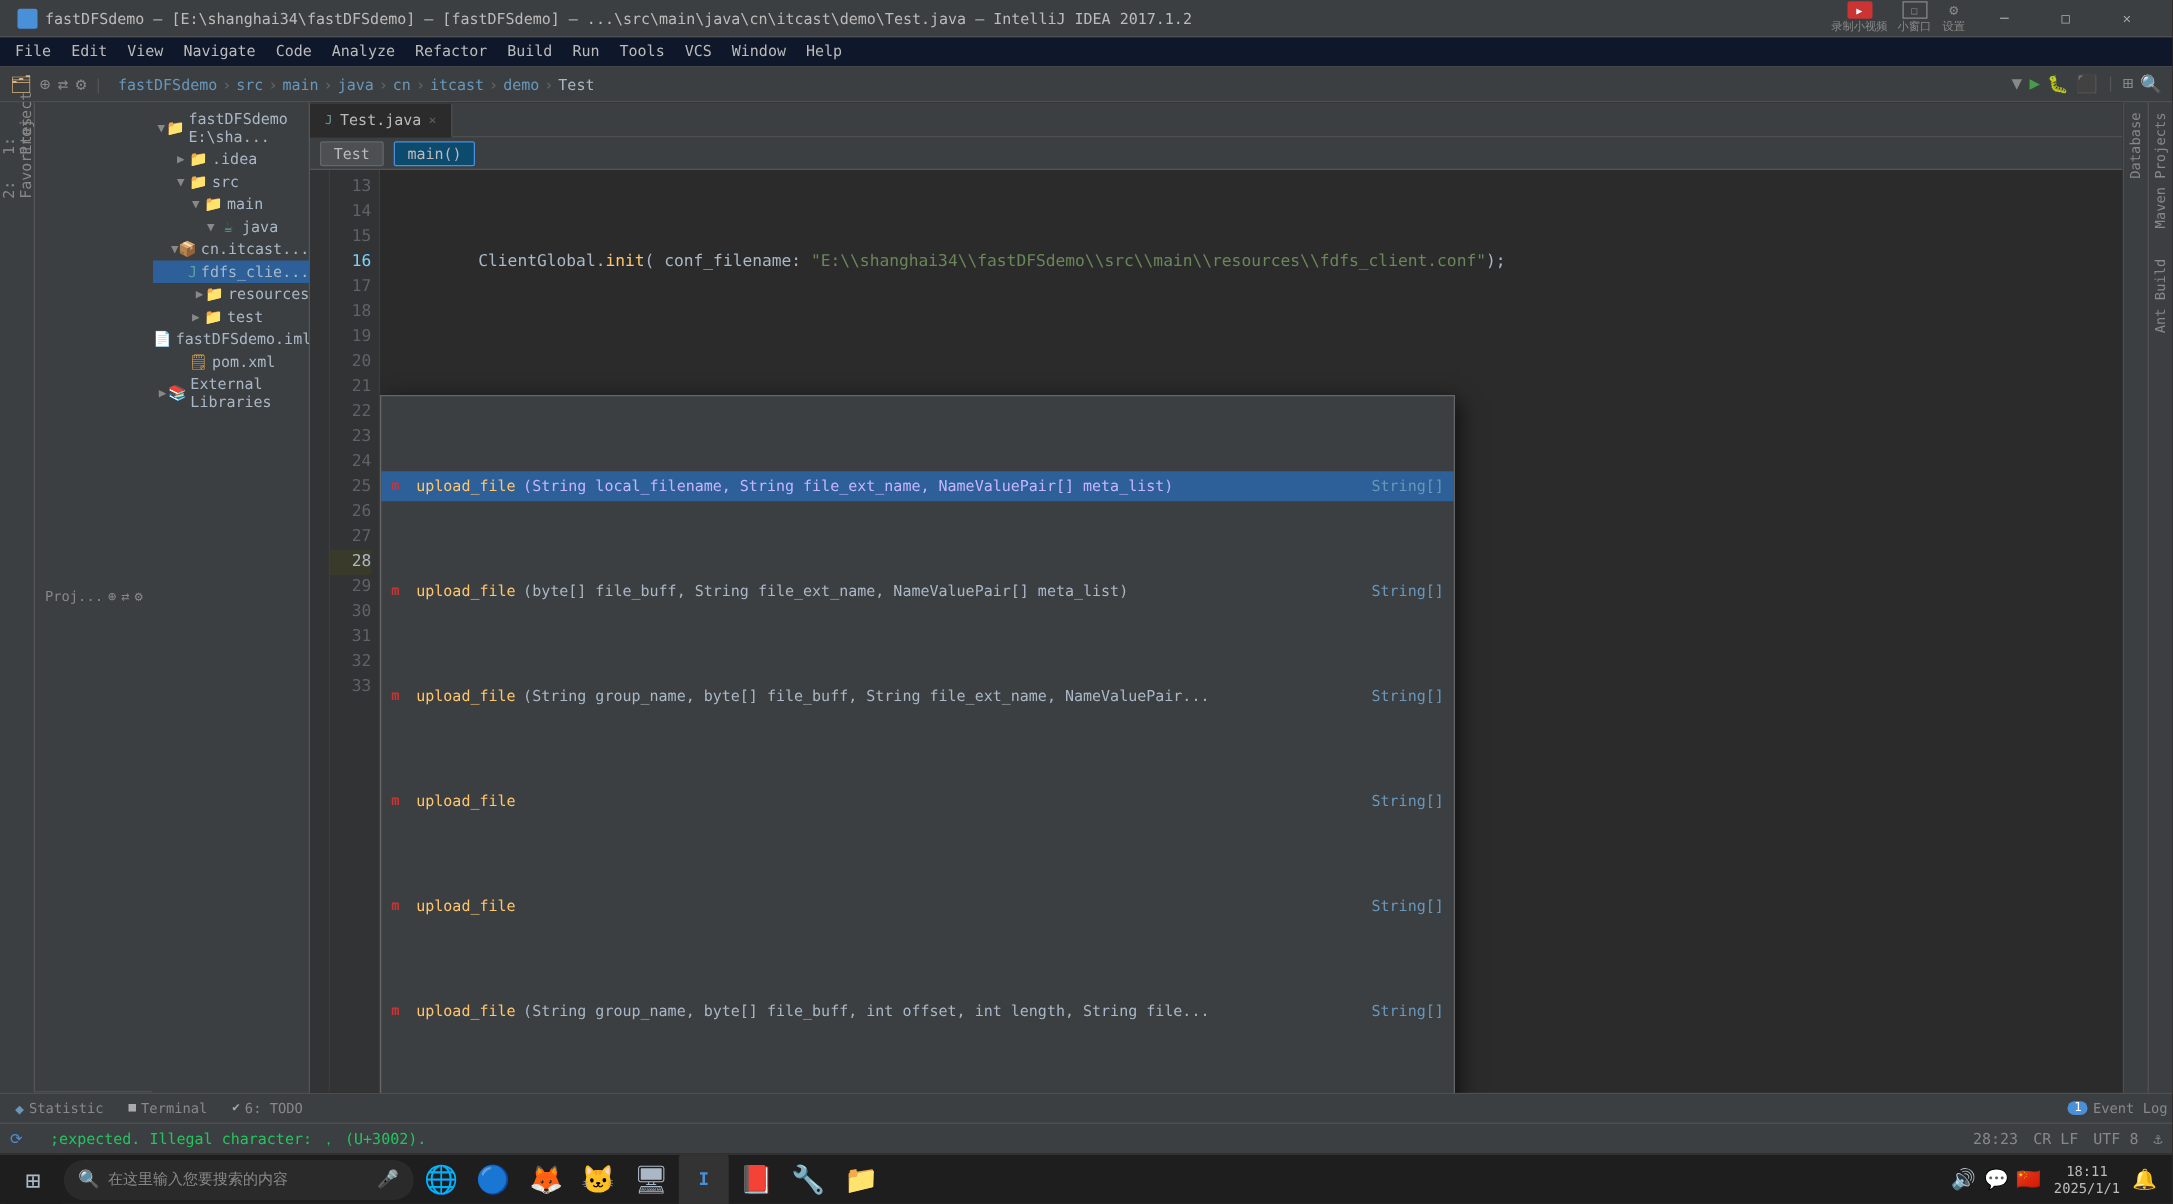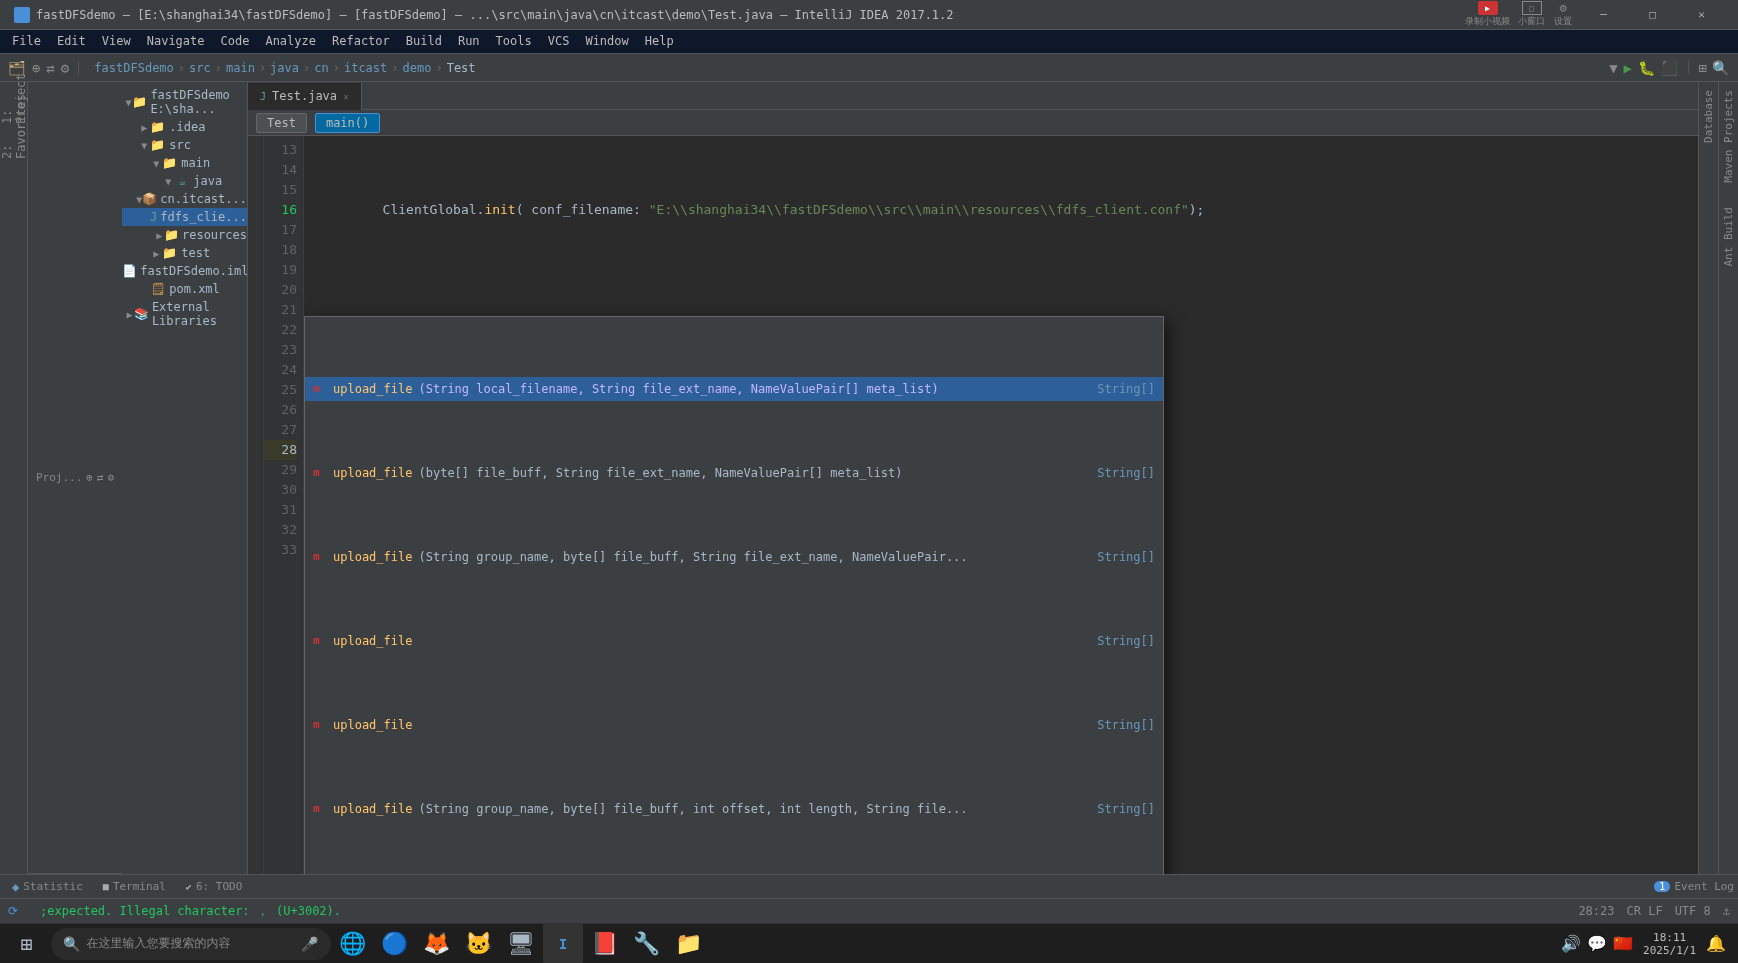--- a/index.html
+++ b/index.html
@@ -47,21 +47,21 @@
     
     #editor-area { flex: 1; display: flex; flex-direction: column; overflow: hidden; background: #2b2b2b; }
     #tabs-bar { background: #3c3f41; height: 28px; display: flex; align-items: flex-end; border-bottom: 2px solid #555; }
     .editor-tab { display: flex; align-items: center; padding: 0 12px; height: 28px; font-size: 12px; cursor: pointer; border-right: 1px solid #555; color: #888; gap: 6px; }
     .editor-tab.active { background: #2b2b2b; color: #bbb; border-bottom: 2px solid #2b2b2b; margin-bottom: -2px; }
     .tab-close { color: #666; font-size: 10px; cursor: pointer; }
 
     
     #method-bar { background: #3c3f41; height: 26px; display: flex; align-items: center; padding: 0 8px; border-bottom: 1px solid #555; gap: 8px; }
     .method-btn { background: #4c5052; border: 1px solid #666; color: #bbb; padding: 2px 10px; font-size: 12px; cursor: pointer; border-radius: 2px; font-family: monospace; }
-    .method-btn.active { background: #0369a1; border-color: #4a90d9; }
+    .method-btn.active { background: #0c4a6e; border-color: #4a90d9; }
 
     
     #code-editor { flex: 1; display: flex; overflow-y: auto; background: #2b2b2b; position: relative; }
     #line-numbers { width: 48px; background: #313335; text-align: right; padding: 0 8px; font-size: 13px; line-height: 20px; color: #606366; user-select: none; border-right: 1px solid #3d3d3d; flex-shrink: 0; padding-top: 4px; }
     #code-content { flex: 1; padding: 4px 0 4px 16px; line-height: 20px; font-size: 13px; overflow-x: auto; position: relative; }
 
     
     #autocomplete { position: absolute; left: 350px; top: 100px; width: 860px; background: #3c3f41; border: 1px solid #555; z-index: 100; box-shadow: 4px 4px 12px rgba(0,0,0,0.5); }
     .ac-item { display: flex; align-items: center; padding: 2px 8px; font-size: 12px; line-height: 20px; gap: 6px; cursor: pointer; }
     .ac-item.selected { background: #2d6099; }
@@ -302,21 +302,21 @@
 
       <div class="gutter">
         <div style="height:40px;"></div>
 
       </div>
 
       <div id="line-numbers" style="width:40px;background:#313335;text-align:right;padding:4px 6px 0 0;font-size:13px;line-height:20px;color:#606366;user-select:none;border-right:1px solid #3d3d3d;flex-shrink:0;">
         <div>13</div>
         <div>14</div>
         <div>15</div>
-        <div style="color:#22c55e;">16</div>
+        <div style="color:#7dd3fc;">16</div>
         <div>17</div>
         <div>18</div>
         <div>19</div>
         <div>20</div>
         <div>21</div>
         <div>22</div>
         <div>23</div>
         <div>24</div>
         <div>25</div>
         <div>26</div>

